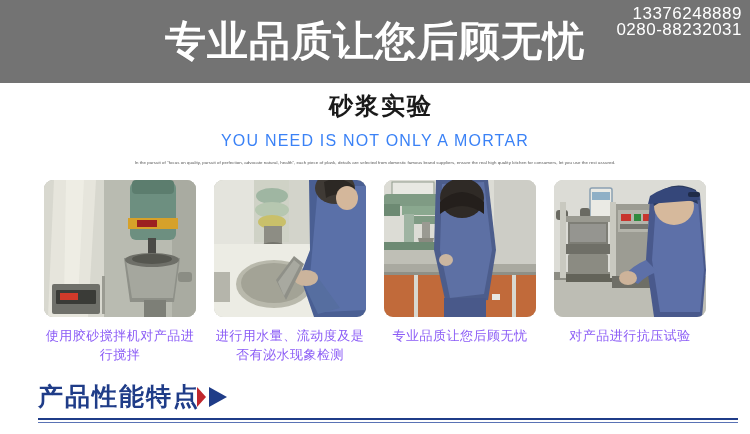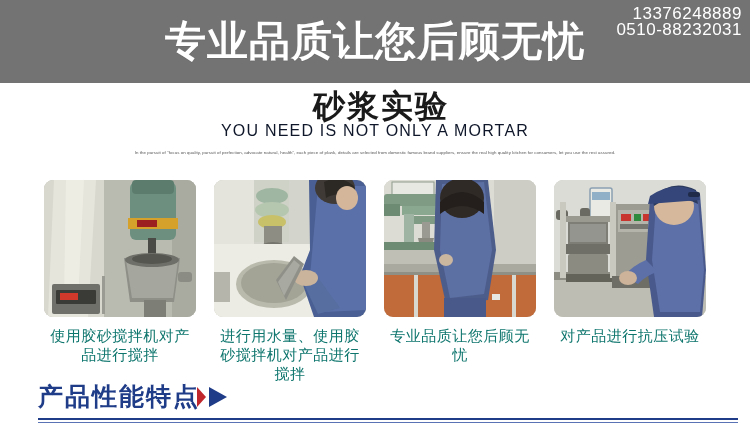--- a/index.html
+++ b/index.html
@@ -56,33 +56,33 @@
   }
 
   
   .section-head {
     position: absolute;
     left: 0; top: 92px;
     width: 750px;
     text-align: center;
   }
   .section-cn {
-    font-size: 32px;
+    font-size: 24px;
     font-weight: bold;
     color: #1a1a1a;
     letter-spacing: 2px;
     line-height: 28px;
     margin-left: 12px;
   }
   .section-en {
     font-size: 16px;
-    color: #0f172a;
+    color: #3b82f6;
     letter-spacing: 1.2px;
     line-height: 22px;
-    margin-top: 0;
+    margin-top: 10px;
   }
   .section-desc {
     margin: 6px auto 0 auto;
     width: 520px;
     font-size: 4.4px;
     color: #555555;
     line-height: 9px;
     letter-spacing: 0.05px;
   }
 
@@ -104,22 +104,22 @@
     height: 137px;
     border-radius: 9px;
     overflow: hidden;
     position: relative;
     background: #cfcfc8;
   }
   .photo svg { display: block; }
   .caption {
     margin-top: 9px;
     text-align: center;
-    font-size: 15px;
-    color: #0f766e;
+    font-size: 13px;
+    color: #8b5cf6;
     line-height: 19px;
     letter-spacing: 0.5px;
   }
 
   
   .bottom-banner {
     position: absolute;
     left: 0; top: 378px;
     width: 690px;
     height: 56px;
@@ -155,21 +155,21 @@
   }
 </style>
 </head>
 <body>
 
 <div class="header-band">
   <div class="header-title">专业品质让您后顾无忧</div>
 
   <div class="contact-box">
     <div class="contact-phone">13376248889</div>
-    <div class="contact-phone">0510-88232031</div>
+    <div class="contact-phone">0280-88232031</div>
   </div>
 </div>
 
 <div class="section-head">
   <div class="section-cn">砂浆实验</div>
   <div class="section-en">YOU NEED IS NOT ONLY A MORTAR</div>
   <div class="section-desc">In the pursuit of "focus on quality, pursuit of perfection, advocate natural, health", each piece of plank, details are selected from domestic famous brand suppliers, ensure the real high quality kitchen for consumers, let you use the rest assured.</div>
 </div>
 
 <div class="photo-row">
@@ -223,21 +223,21 @@
         <path d="M86 96 L100 92 L126 128 L104 134 Z" fill="#566ea0"></path>
         <ellipse cx="92" cy="98" rx="12" ry="8" fill="#cbb49c"></ellipse>
         <ellipse cx="121" cy="8" rx="20" ry="16" fill="#3f3a35"></ellipse>
         <path d="M110 2 Q126 -6 140 6 L142 20 Q124 10 112 18 Z" fill="#2c2824"></path>
         <ellipse cx="133" cy="18" rx="11" ry="12" fill="#d4b79b"></ellipse>
         <path d="M62 100 L80 76 L90 84 L72 120 Z" fill="#8f9088"></path>
         <path d="M64 102 L80 80 L86 85 L70 116 Z" fill="#a8a9a0"></path>
         <rect x="0" y="92" width="16" height="30" fill="#b5b5ab"></rect>
       </svg>
     </div>
-    <div class="caption">进行用水量、使用胶砂搅拌机对产品进行搅拌</div>
+    <div class="caption">进行用水量、流动度及是否有泌水现象检测</div>
   </div>
 
   <div class="photo-cell">
     <div class="photo">
       <svg width="152" height="137" viewBox="0 0 152 137">
         <rect width="152" height="137" fill="#d8d8d0"></rect>
         <rect x="0" y="0" width="152" height="88" fill="#dcdcd5"></rect>
         <rect x="110" y="0" width="42" height="137" fill="#cdcdc6"></rect>
         <rect x="8" y="2" width="42" height="22" fill="#e8e8e2" stroke="#8f9a8c" stroke-width="1"></rect>
         <rect x="56" y="2" width="36" height="22" fill="#e8e8e2" stroke="#8f9a8c" stroke-width="1"></rect>

